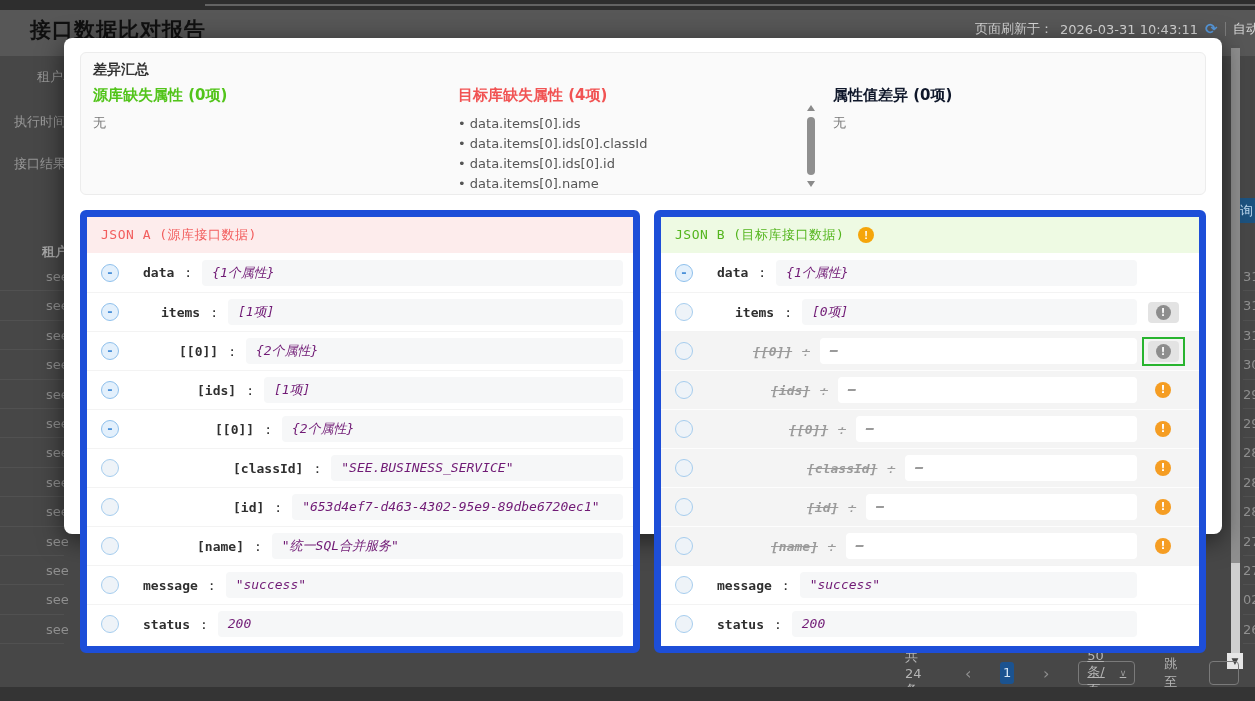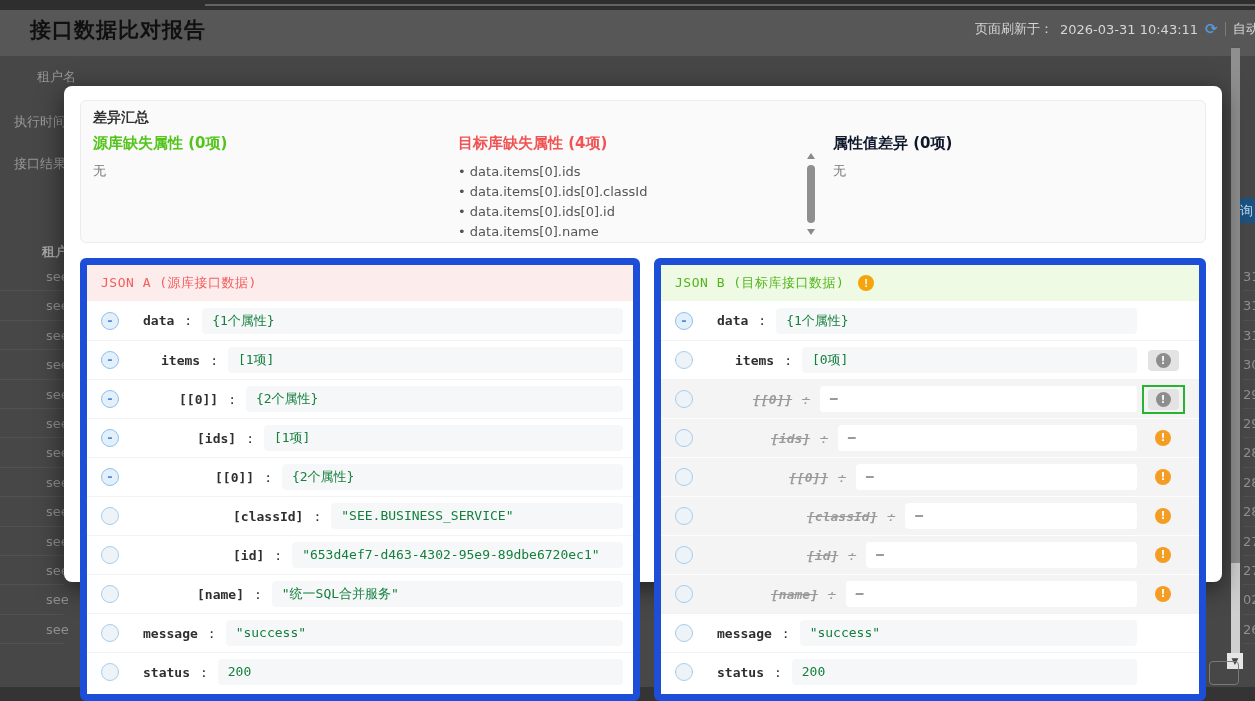--- a/index.html
+++ b/index.html
@@ -33,21 +33,21 @@
   
   .pagination { position:absolute; left:905px; top:660px; height:26px; display:flex; align-items:center; gap:29px; font-size:13px; color:#b5b5b5; }
   .pg-arrow { color:#8f8f8f; font-size:16px; }
   .pg-current { width:22px; height:22px; background:#1b5390; border-radius:3px; color:#d6e6f5; text-align:center; line-height:22px; font-size:13px; }
   .pg-size { height:24px; border:1px solid #7a7a7a; border-radius:4px; padding:0 8px; display:flex; align-items:center; gap:6px;text-decoration:underline; }
   .pg-size .caret { font-size:9px; color:#9a9a9a; }
   .pg-jump-input { width:48px; height:24px; border:1px solid #7a7a7a; border-radius:4px; background:transparent; }
   .bottom-strip { position:absolute; left:0; top:687px; width:1255px; height:14px; background:#343434; }
 
   
-  .modal { position:absolute; left:64px; top:38px; width:1158px; height:496px; background:#ffffff; border-radius:8px; box-shadow:0 6px 26px rgba(0,0,0,.55);margin-top:48px; }
+  .modal { position:absolute; left:64px; top:38px; width:1158px; height:496px; background:#ffffff; border-radius:8px; box-shadow:0 6px 26px rgba(0,0,0,.55); }
 
   .summary-box { position:absolute; left:16px; top:14px; width:1126px; height:143px; background:#fafafa; border:1px solid #ececec; border-radius:6px; }
   .summary-title { position:absolute; left:12px; top:8px; font-size:14px; font-weight:bold; color:#333; }
   .sum-col { position:absolute; top:33px; }
   .sum-col .heading { font-size:15px; font-weight:700; margin-bottom:9px; }
   .sum-col.c1 { left:12px; } .sum-col.c1 .heading { color:#52c41a; }
   .sum-col.c2 { left:377px; } .sum-col.c2 .heading { color:#f15353; }
   .sum-col.c3 { left:752px; } .sum-col.c3 .heading { color:#0f172a; }
   .sum-body { font-size:13px; color:#777; }
   .missing-list { list-style:none; }
@@ -72,21 +72,21 @@
   .json-row.struck-row { background:#f4f4f4; }
   .json-row.struck-row + .json-row.struck-row { border-top-color:#fdfdfd; }
 
   .node-circle { flex:none; width:18px; height:18px; border-radius:50%; border:1px solid #a6cdee; background:#eef3f8;
                  color:#4a90d9; font-size:13px; font-weight:bold; line-height:16px; text-align:center; }
   .node-circle.exp { background:#e3f0fc; border-color:#8fc0ec; }
 
   .k { font-family:"DejaVu Sans Mono","Liberation Mono",monospace; font-size:13px; font-weight:600; color:#2f2f2f; white-space:nowrap; }
   .colon { margin:0 10px; font-family:"DejaVu Sans Mono","Liberation Mono",monospace; font-size:13px; color:#2f2f2f; }
   .vbox { flex:1; min-width:0; height:26px; line-height:26px; background:#f6f7f8; border-radius:4px; padding:0 10px;
-          font-family:"DejaVu Sans Mono","Liberation Mono",monospace; font-size:13px; color:#15803d; white-space:nowrap; overflow:hidden; }
+          font-family:"DejaVu Sans Mono","Liberation Mono",monospace; font-size:13px; color:#701a75; white-space:nowrap; overflow:hidden;font-style:italic; }
   .struck-row .k, .struck-row .colon { color:#9a9a9a; font-style:italic; text-decoration:line-through; }
   .struck-row .vbox { background:#fff; color:#9a9a9a; font-style:italic; text-decoration:line-through; }
 
   .badge-slot { flex:none; width:52px; display:flex; justify-content:center; align-items:center; }
   .badge-orange { width:16px; height:16px; border-radius:50%; background:#f59d23; color:#fff; font-size:11px; font-weight:bold; text-align:center; line-height:16px; }
   .badge-gray-wrap { background:#e3e3e3; border-radius:4px; padding:3px 8px; display:flex; align-items:center; justify-content:center; }
   .badge-gray { width:15px; height:15px; border-radius:50%; background:#8d8d8d; color:#fff; font-size:10px; font-weight:bold; text-align:center; line-height:15px; }
   .selected-box { border:2px solid #28b42f; padding:2px 4px; display:flex; align-items:center; justify-content:center; }
 </style>
 </head>

